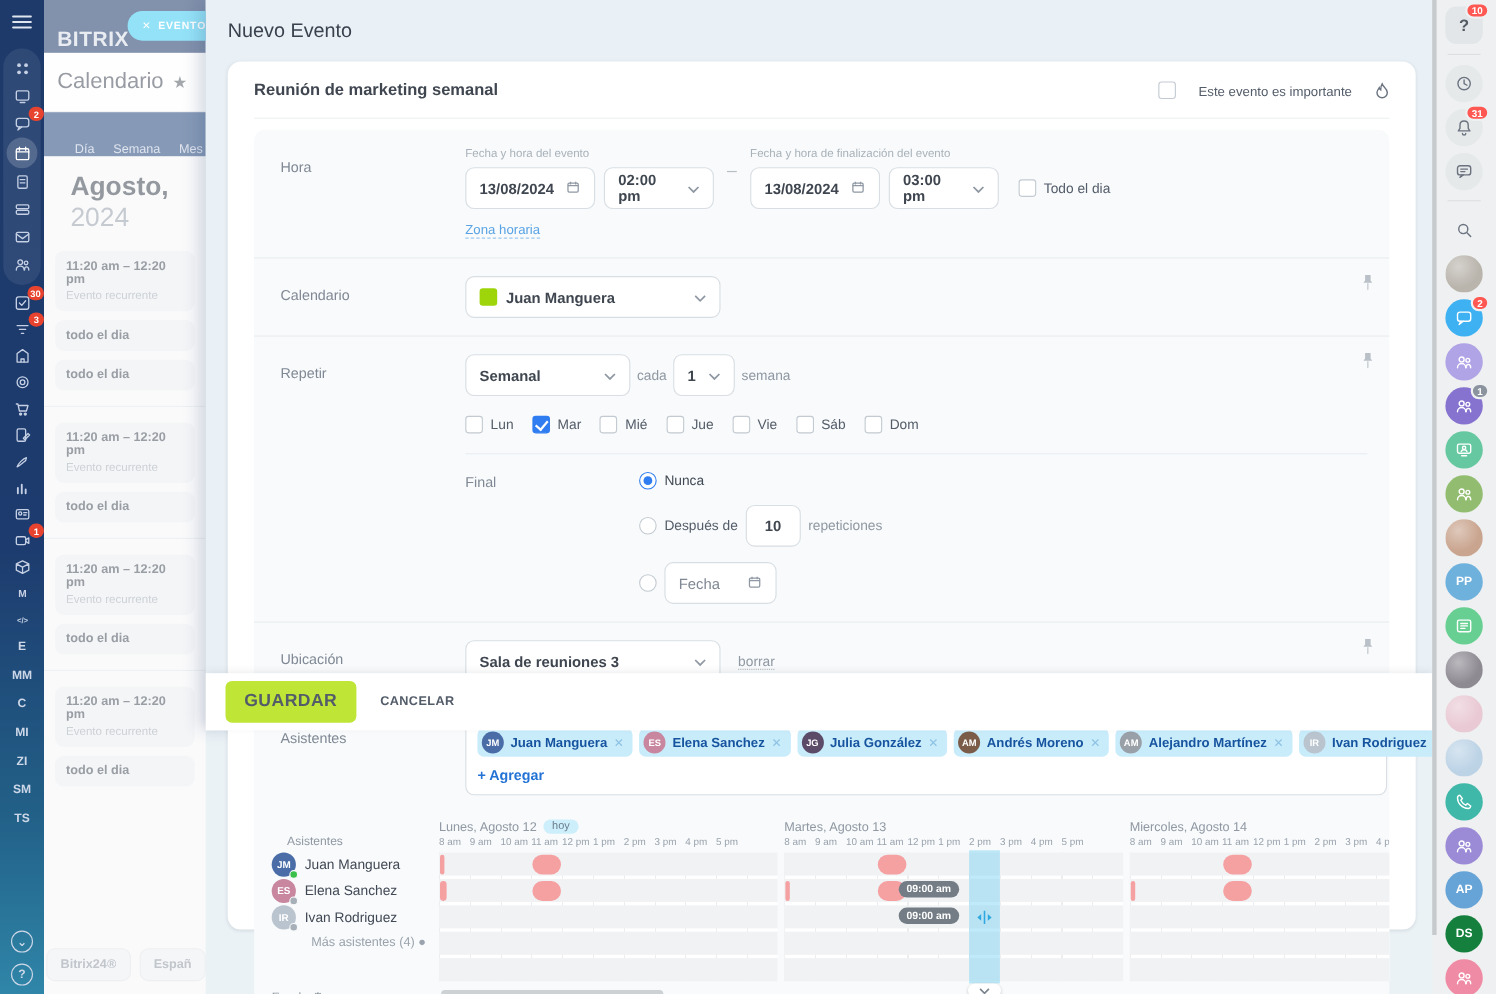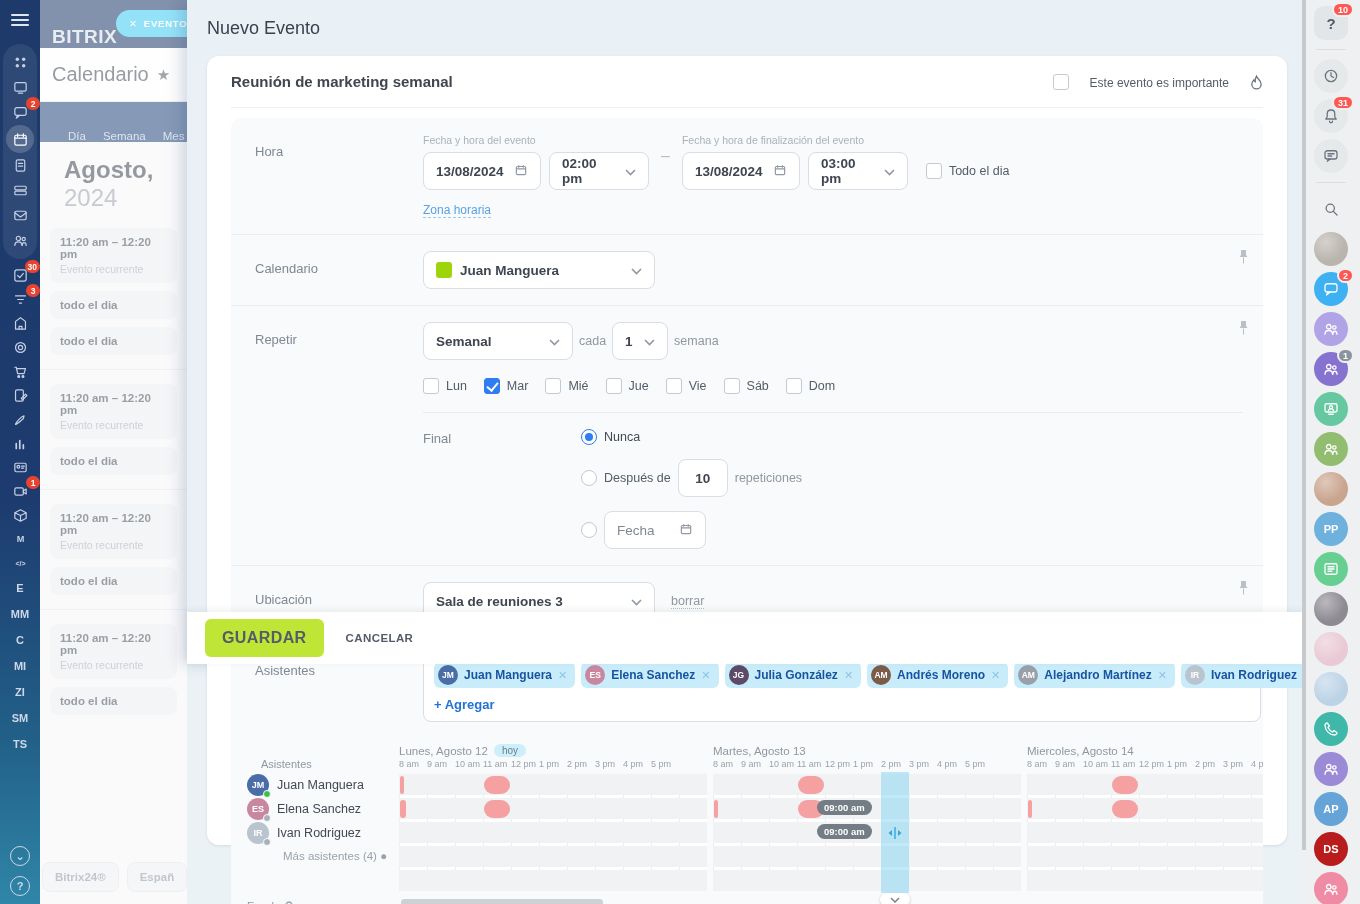--- a/index.html
+++ b/index.html
@@ -797,21 +797,21 @@
       </svg>
     </div>
     <div class="rr-item" style="background: rgb(155, 138, 214); color: rgb(255, 255, 255);">
       <svg viewBox="0 0 24 24" fill="none" stroke="currentColor" stroke-width="1.7" stroke-linecap="round" stroke-linejoin="round" width="18" height="18">
         <circle cx="9" cy="9" r="3"></circle>
         <circle cx="16.5" cy="10" r="2.3"></circle>
         <path d="M4 19c0-3 2.3-5 5-5s5 2 5 5M14.5 19c0-2.4 1-4 2.5-4s3 1.6 3 4"></path>
       </svg>
     </div>
     <div class="rr-item rr-initials" style="background: rgb(102, 163, 214);">AP</div>
-    <div class="rr-item rr-initials" style="background: #b91c1c;">DS</div>
+    <div class="rr-item rr-initials" style="background: #15803d;">DS</div>
     <div class="rr-item" style="background: rgb(239, 139, 164); color: rgb(255, 255, 255);">
       <svg viewBox="0 0 24 24" fill="none" stroke="currentColor" stroke-width="1.7" stroke-linecap="round" stroke-linejoin="round" width="18" height="18">
         <circle cx="9" cy="9" r="3"></circle>
         <circle cx="16.5" cy="10" r="2.3"></circle>
         <path d="M4 19c0-3 2.3-5 5-5s5 2 5 5M14.5 19c0-2.4 1-4 2.5-4s3 1.6 3 4"></path>
       </svg>
     </div>
   </div>
 
 </body></html>

